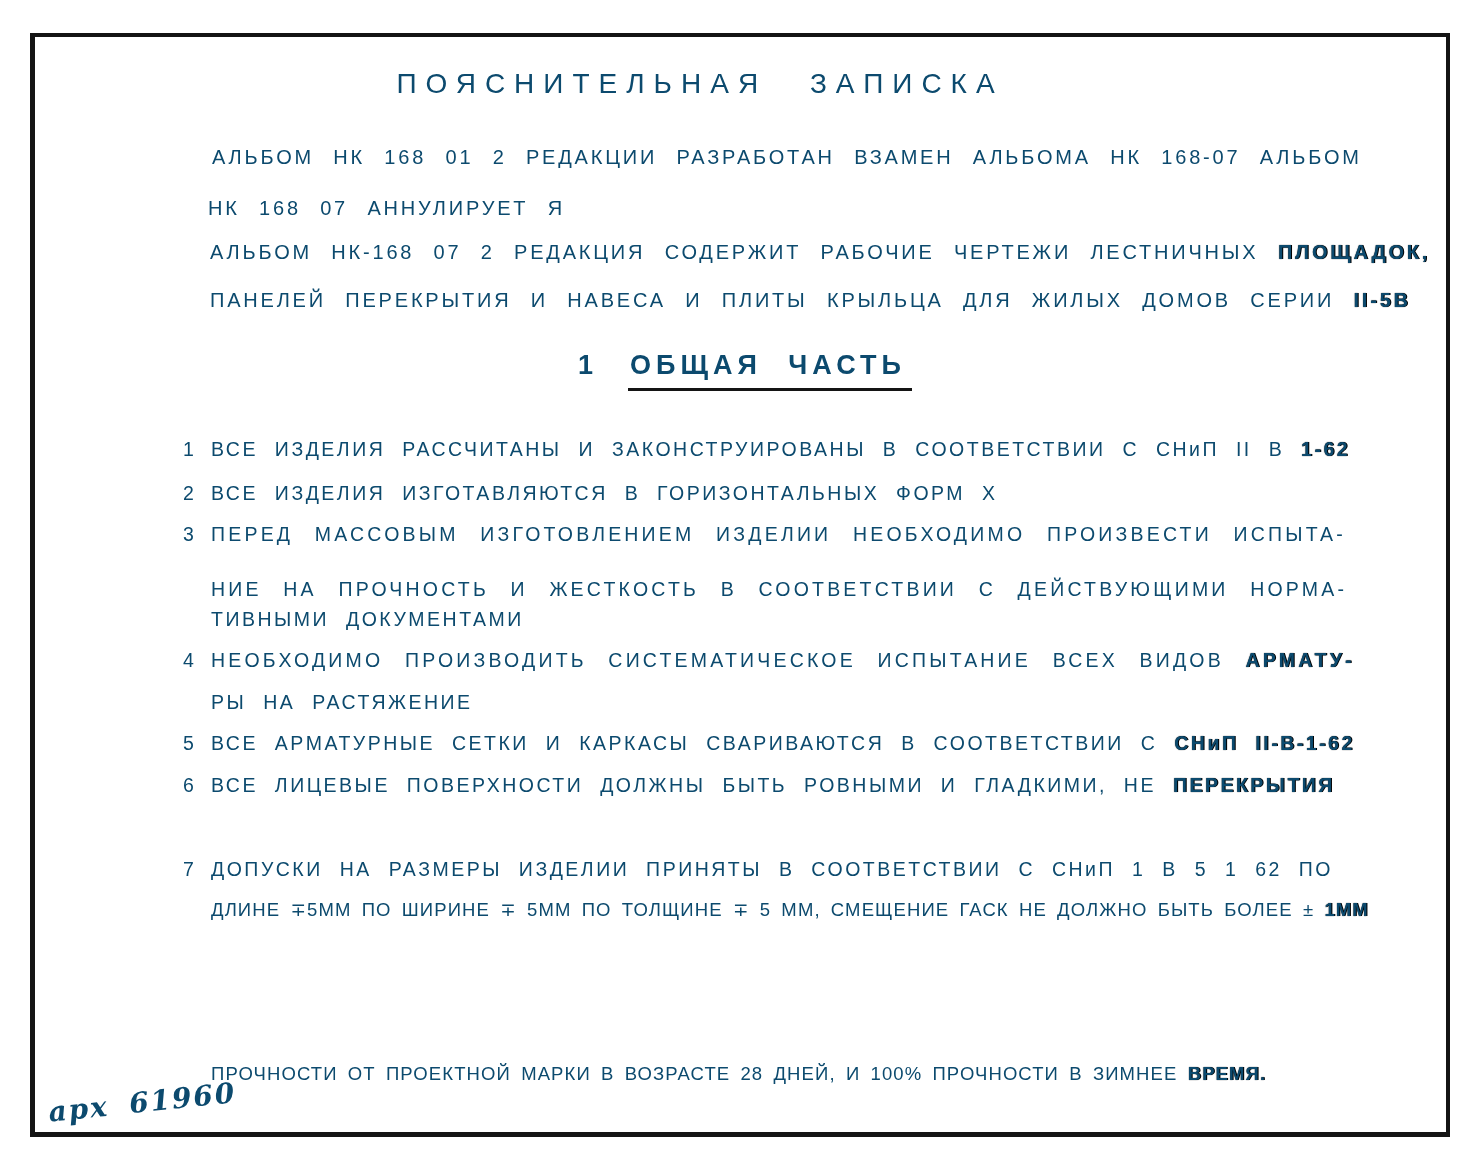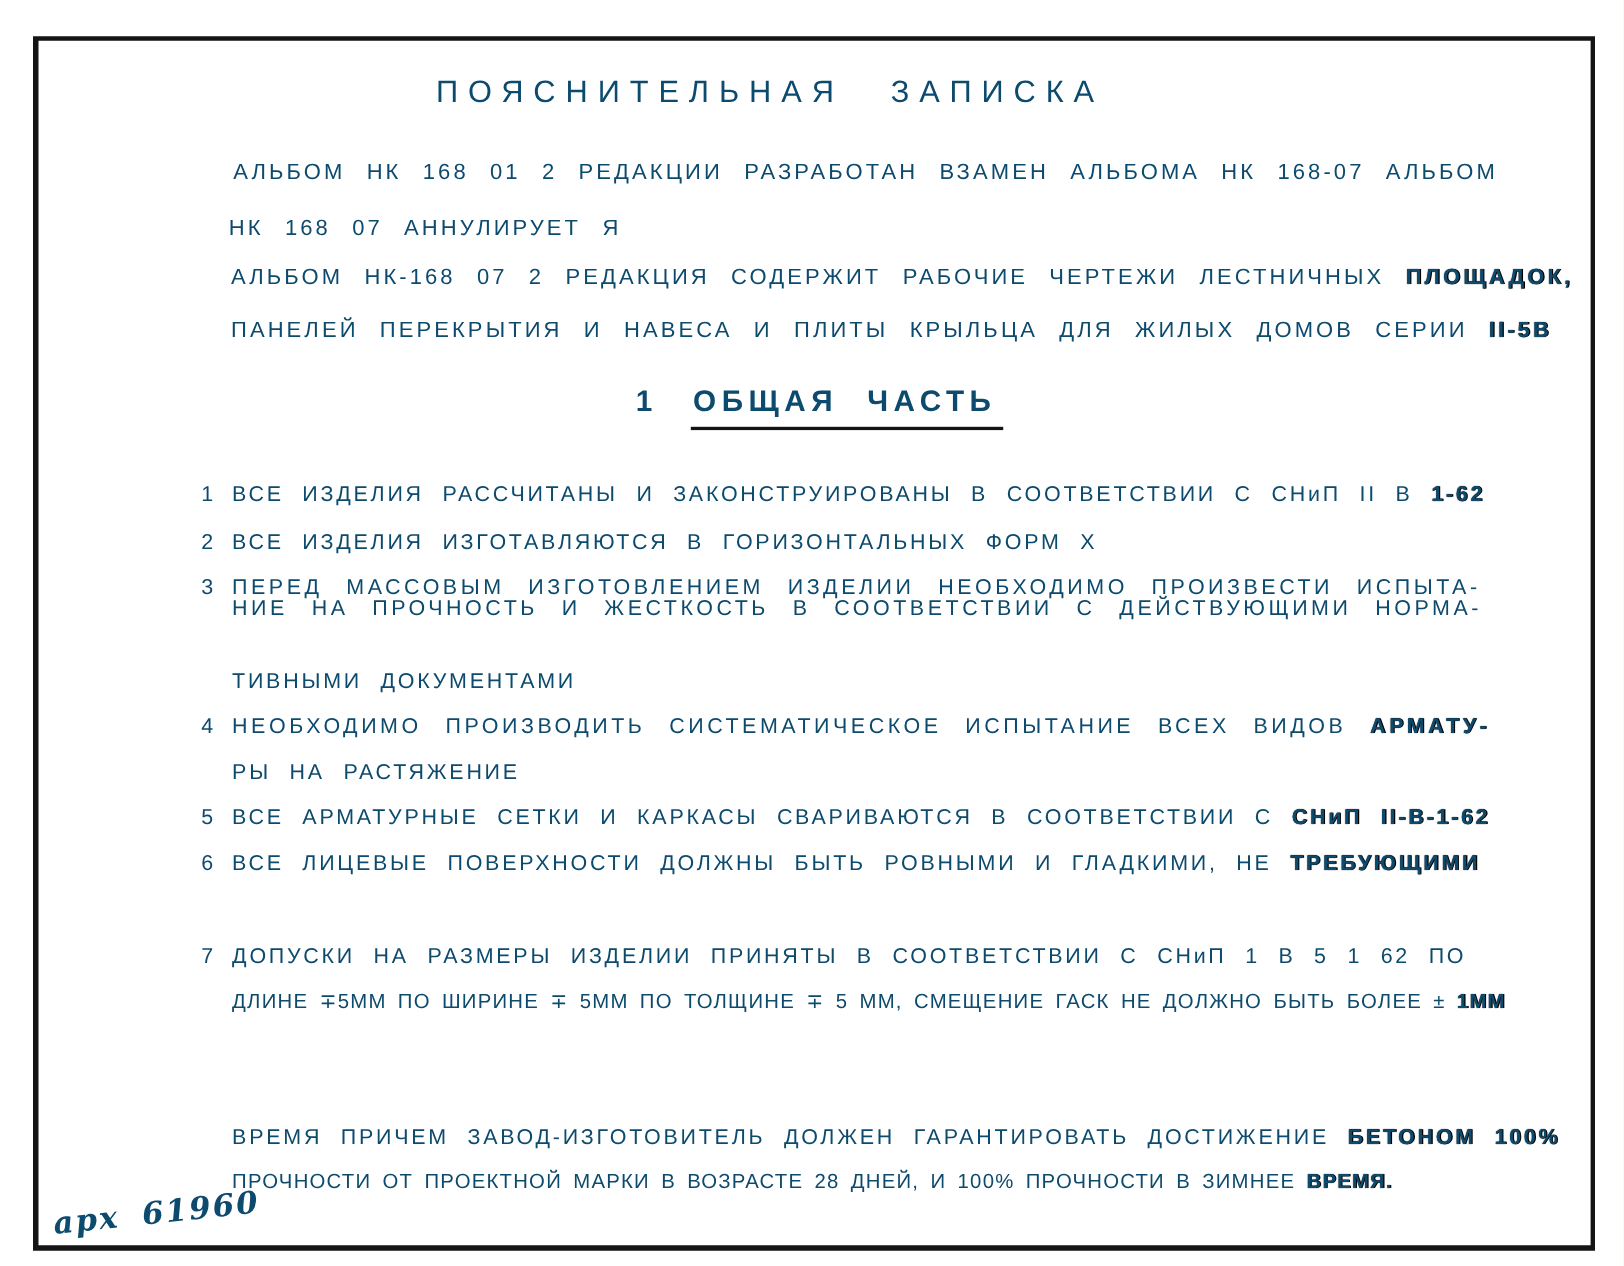--- a/index.html
+++ b/index.html
@@ -68,21 +68,21 @@
   #t-heading .sec-title{
     display:inline-block;
     border-bottom:3px solid #141414;
     padding:0 6px 7px 2px;
   }
   
   .bl{left:183px;}
   #bl0{top:438px;}
   #bl1{top:482px;}
   #bl2{top:523px;}
-  #bl3{top:542px;}
+  #bl3{top:578px;}
   #bl4{top:608px;}
   #bl5{top:649px;}
   #bl6{top:691px;}
   #bl7{top:732px;}
   #bl8{top:774px;}
   #bl9{top:817px;}
   #bl10{top:858px;}
   #bl11{top:899px;}
   #bl12{top:940px;}
   #bl13{top:983px;}
@@ -142,29 +142,26 @@
   <div class="line bl wide" id="bl5">
     <span class="num">4</span><span>НЕОБХОДИМО ПРОИЗВОДИТЬ СИСТЕМАТИЧЕСКОЕ ИСПЫТАНИЕ ВСЕХ ВИДОВ </span><span class="smudge">АРМАТУ-</span>
   </div>
   <div class="line bl" id="bl6">
     <span class="num"></span><span>РЫ НА РАСТЯЖЕНИЕ</span><span class="smudge"></span>
   </div>
   <div class="line bl" id="bl7">
     <span class="num">5</span><span>ВСЕ АРМАТУРНЫЕ СЕТКИ И КАРКАСЫ СВАРИВАЮТСЯ В СООТВЕТСТВИИ С </span><span class="smudge">СНиП II-В-1-62</span>
   </div>
   <div class="line bl" id="bl8">
-    <span class="num">6</span><span>ВСЕ ЛИЦЕВЫЕ ПОВЕРХНОСТИ ДОЛЖНЫ БЫТЬ РОВНЫМИ И ГЛАДКИМИ, НЕ </span><span class="smudge">ТРЕБУЮЩИМИ</span>
+    <span class="num">6</span><span>ВСЕ ЛИЦЕВЫЕ ПОВЕРХНОСТИ ДОЛЖНЫ БЫТЬ РОВНЫМИ И ГЛАДКИМИ, НЕ </span><span class="smudge">ПЕРЕКРЫТИЯ</span>
   </div>
   <div class="line bl" id="bl10">
     <span class="num">7</span><span>ДОПУСКИ НА РАЗМЕРЫ ИЗДЕЛИИ ПРИНЯТЫ В СООТВЕТСТВИИ С СНиП 1 В 5 1 62 ПО</span><span class="smudge"></span>
   </div>
   <div class="line bl tight" id="bl11">
     <span class="num"></span><span>ДЛИНЕ ∓5ММ ПО ШИРИНЕ ∓ 5ММ ПО ТОЛЩИНЕ ∓ 5 ММ, СМЕЩЕНИЕ ГАСК НЕ ДОЛЖНО БЫТЬ БОЛЕЕ ± </span><span class="smudge">1ММ</span>
-  </div>
-  <div class="line bl" id="bl14">
-    <span class="num"></span><span>ВРЕМЯ ПРИЧЕМ  ЗАВОД-ИЗГОТОВИТЕЛЬ ДОЛЖЕН ГАРАНТИРОВАТЬ ДОСТИЖЕНИЕ </span><span class="smudge">БЕТОНОМ 100%</span>
   </div>
   <div class="line bl tight" id="bl15">
     <span class="num"></span><span>ПРОЧНОСТИ ОТ ПРОЕКТНОЙ МАРКИ В ВОЗРАСТЕ 28 ДНЕЙ, И 100% ПРОЧНОСТИ В ЗИМНЕЕ </span><span class="smudge">ВРЕМЯ.</span>
   </div>
 
   <div class="line" id="t-stamp">арх 61960</div>
 </div>
 
 </body></html>

